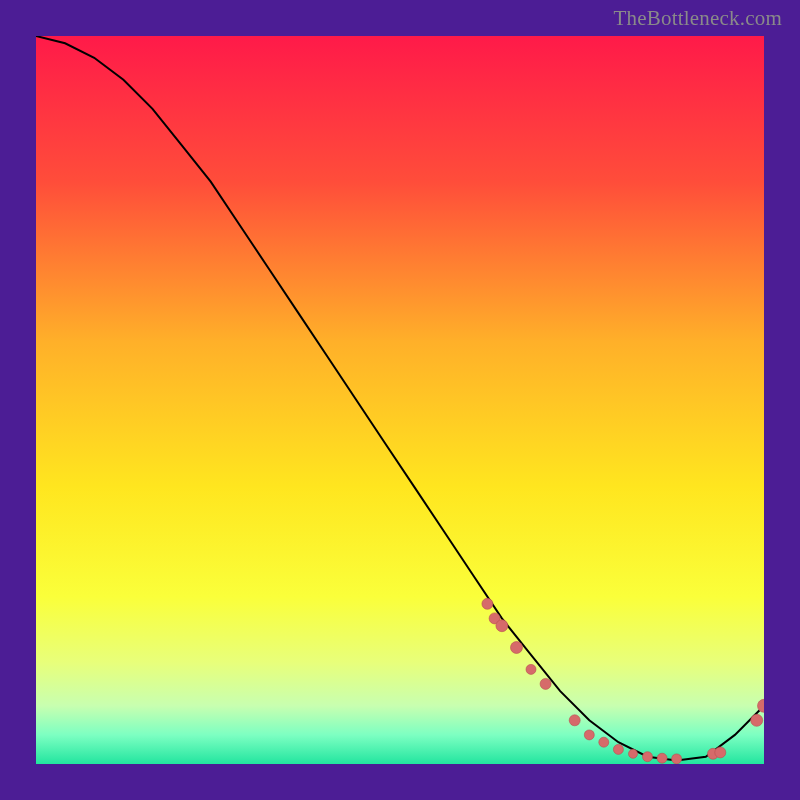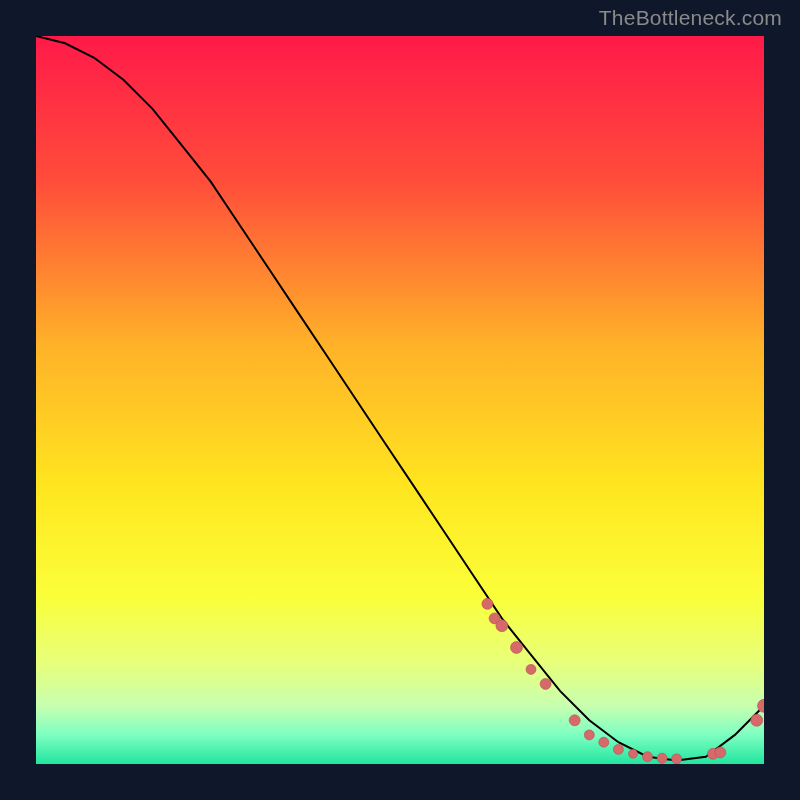--- a/index.html
+++ b/index.html
@@ -8,21 +8,22 @@
     width: 800px;
     height: 800px;
     background: #000;
     overflow: hidden;
     font-family: Arial, Helvetica, sans-serif;
   }
   .frame {
     position: relative;
     width: 800px;
     height: 800px;
-    background: #0f172a;
+    background: #4c1d95;
+    font-family: Liberation Serif, serif;
   }
   .watermark {
     position: absolute;
     top: 6px;
     right: 18px;
     color: #8a8a8a;
     font-size: 21px;
     letter-spacing: 0.2px;
     user-select: none;
   }

